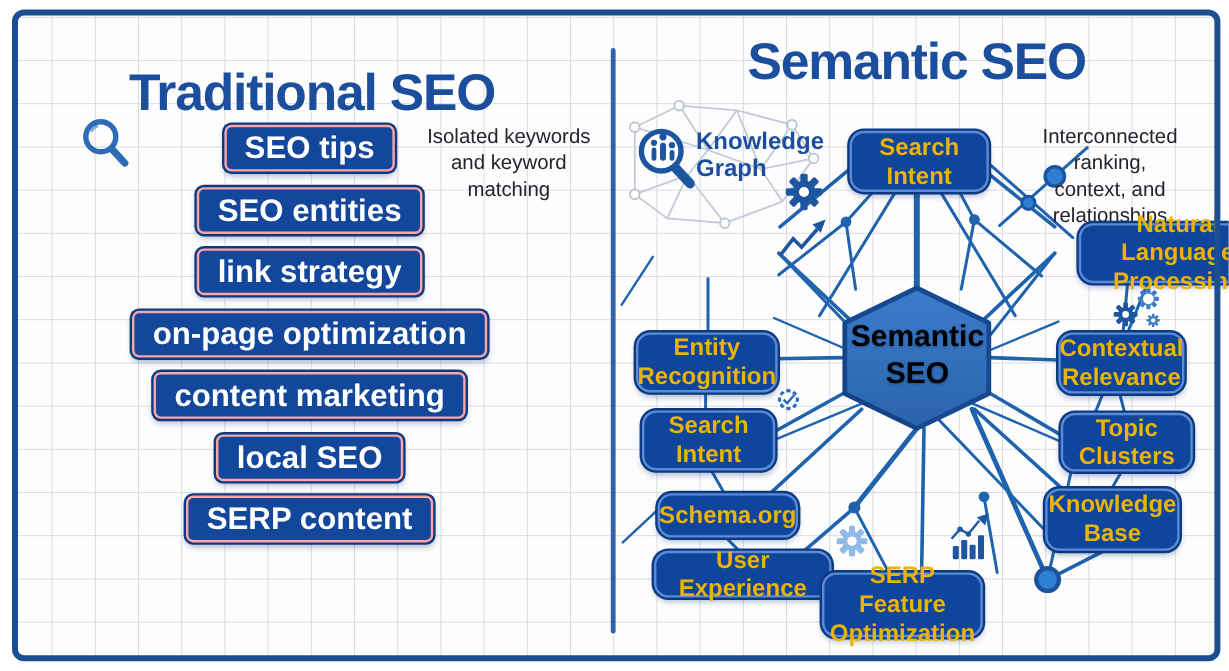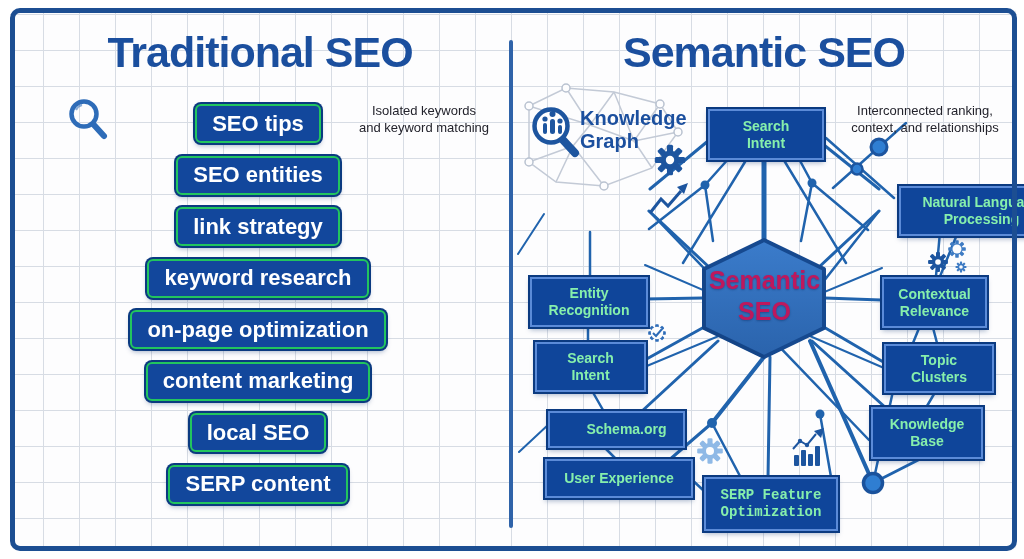--- a/index.html
+++ b/index.html
@@ -9,37 +9,37 @@
   #grid{position:absolute;left:10px;top:8px;right:7px;bottom:8px;border-radius:8px;
         background-color:#fdfdfe;
         background-image:linear-gradient(#d7dce4 1px,transparent 1px),
                          linear-gradient(90deg,#d7dce4 1px,transparent 1px);
         background-size:36px 36px;background-position:-3px 6px;}
   #frame{position:absolute;left:10px;top:8px;right:7px;bottom:8px;border:5px solid #1c4e92;
          border-radius:10px;pointer-events:none;z-index:30;}
   .titles{position:absolute;top:28px;font-weight:bold;color:#1b4f9e;font-size:43px;
           letter-spacing:-1px;text-align:center;z-index:5;}
   #net{position:absolute;left:0;top:0;z-index:2;}
-  .caption{position:absolute;color:#23232c;font-size:13px;line-height:1.3;text-align:center;
+  .caption{position:absolute;color:#23232c;font-size:17px;line-height:1.3;text-align:center;
            white-space:pre-line;z-index:6;}
   
   #pills{position:absolute;left:0;top:104px;width:516px;display:flex;flex-direction:column;
          align-items:center;gap:12.5px;z-index:6;}
-  .pill{background:#12479c;color:#ffffff;font-weight:bold;font-size:22px;height:35px;
+  .pill{background:#12479c;color:#ffffff;font-weight:bold;font-size:26px;height:35px;
         display:flex;align-items:center;justify-content:center;padding:0 15px;
-        border:2px solid #22c55e;border-radius:6px;
+        border:2px solid #fca5a5;border-radius:6px;
         box-shadow:0 0 0 2px #0b3a80,0 3px 5px rgba(12,48,110,.35);}
   
-  .node-box{position:absolute;background:#0f459a;color:#86efac;font-weight:bold;font-size:14px;
+  .node-box{position:absolute;background:#0f459a;color:#eab308;font-weight:bold;font-size:20px;
         line-height:1.2;display:flex;align-items:center;justify-content:center;text-align:center;
-        white-space:pre-line;border:2px solid #5b8bd8;border-radius:0;z-index:8;
+        white-space:pre-line;border:2px solid #5b8bd8;border-radius:12px;z-index:8;
         box-shadow:0 0 0 2px #0b3a80,0 3px 5px rgba(12,48,110,.35);}
   #kg-label{position:absolute;left:580px;top:107px;color:#1b4f9e;font-weight:bold;font-size:20px;
         line-height:1.15;white-space:pre-line;z-index:7;}
-  #hex-label{position:absolute;left:704px;top:265px;width:121px;text-align:center;color:#be185d;
+  #hex-label{position:absolute;left:704px;top:265px;width:121px;text-align:center;color:#000000;
         font-weight:bold;font-size:25px;line-height:1.25;white-space:pre-line;z-index:9;
         text-shadow:0 1px 2px rgba(10,40,90,.4);}
   #divider{position:absolute;left:509px;top:40px;width:4px;height:488px;background:#2f63a9;
         border-radius:2px;z-index:4;}
 </style>
 </head>
 <body>
 
 <div id="stage">
   <div id="grid"></div>
@@ -160,59 +160,58 @@
       <path d="M764,357 704,328 704,269" fill="none" stroke="#123f7e" stroke-width="3" opacity="0.5"></path>
     </g>
 
     <g fill="none" stroke="#2e6cb8">
       <circle cx="84" cy="114" r="12.5" stroke-width="4.5"></circle>
       <line x1="94" y1="125" x2="104" y2="136" stroke-width="6" stroke-linecap="round"></line>
       <path d="M76,110 a9,9 0 0 1 6,-5" stroke-width="2" opacity="0.55"></path>
     </g>
   </svg>
 
-  <div class="titles" style="left:10px;width:500px;">Traditional SEO</div>
+  <div class="titles" style="left:10px;width:500px;margin-top:26px;">Traditional SEO</div>
   <div class="titles" style="left:514px;width:500px;">Semantic SEO</div>
 
   <div class="caption" style="left:350px;top:103px;width:148px;">Isolated keywords
 and keyword matching</div>
   <div class="caption" style="left:843px;top:103px;width:164px;">Interconnected ranking,
 context, and relationships</div>
 
   <div id="kg-label">Knowledge
 Graph</div>
 
   <div id="pills">
     <div class="pill">SEO tips</div>
     <div class="pill">SEO entities</div>
     <div class="pill">link strategy</div>
-    <div class="pill">keyword research</div>
     <div class="pill">on-page optimization</div>
     <div class="pill">content marketing</div>
     <div class="pill">local SEO</div>
     <div class="pill">SERP content</div>
   </div>
 
   <div class="node-box" style="left:708px;top:109px;width:112px;height:47px;">Search
 Intent</div>
   <div class="node-box" style="left:855px;top:186px;width:161px;height:46px;margin-left:44px;">Natural Language
 Processing</div>
   <div class="node-box" style="left:530px;top:277px;width:114px;height:46px;text-align:center;">Entity
 Recognition</div>
   <div class="node-box" style="left:882px;top:277px;width:101px;height:47px;">Contextual
 Relevance</div>
   <div class="node-box" style="left:535px;top:342px;width:107px;height:46px;">Search
 Intent</div>
   <div class="node-box" style="left:884px;top:344px;width:106px;height:45px;">Topic
 Clusters</div>
-  <div class="node-box" style="left:548px;top:411px;width:113px;height:33px;padding-left:20px;">Schema.org</div>
+  <div class="node-box" style="left:548px;top:411px;width:113px;height:33px;">Schema.org</div>
   <div class="node-box" style="left:871px;top:407px;width:108px;height:48px;">Knowledge
 Base</div>
   <div class="node-box" style="left:545px;top:459px;width:144px;height:35px;">User Experience</div>
-  <div class="node-box" style="left:704px;top:477px;width:130px;height:50px;font-family:Liberation Mono, monospace;">SERP Feature
+  <div class="node-box" style="left:685px;top:477px;width:130px;height:50px;">SERP Feature
 Optimization</div>
 
   <div id="hex-label">Semantic
 SEO</div>
 
   <div id="divider"></div>
   <div id="frame"></div>
 </div>
 
 </body></html>

